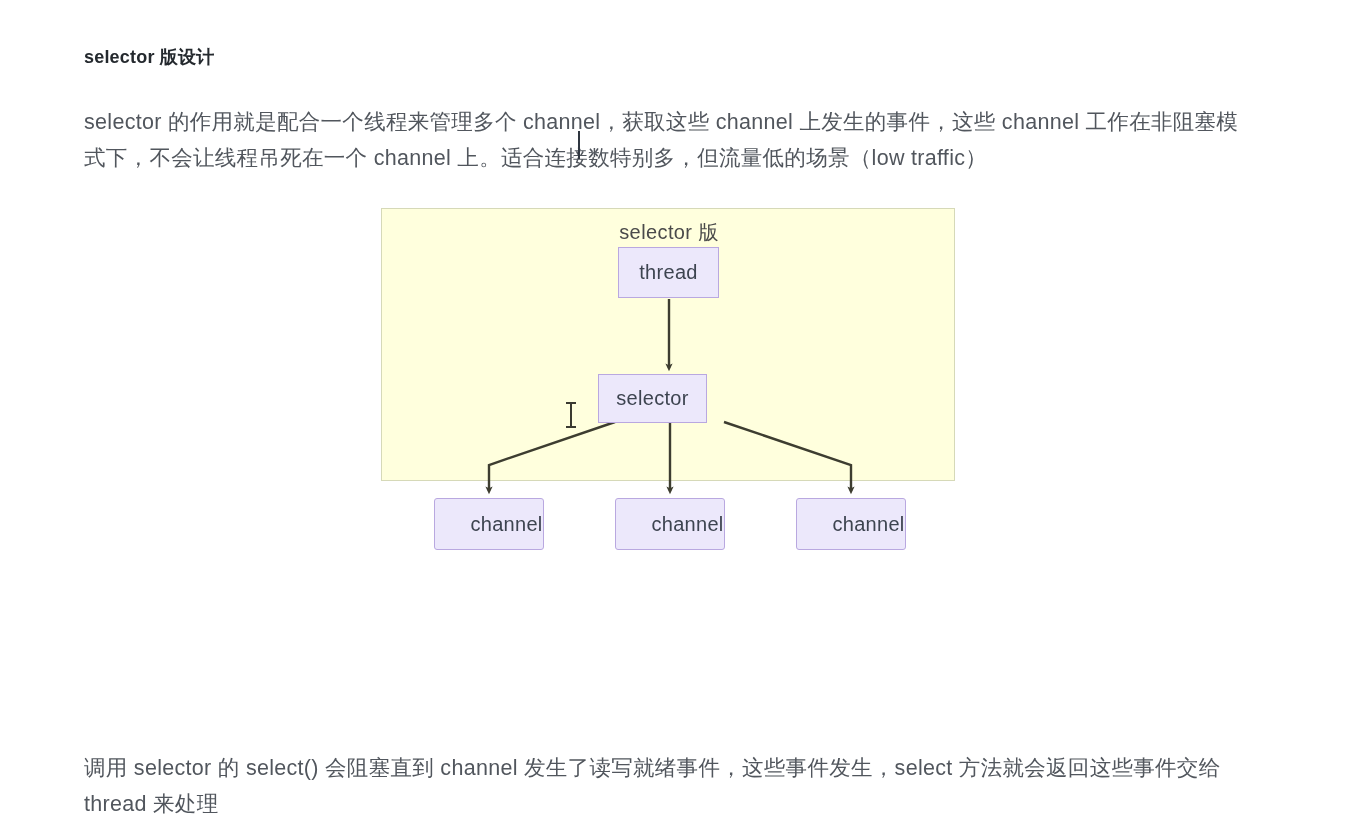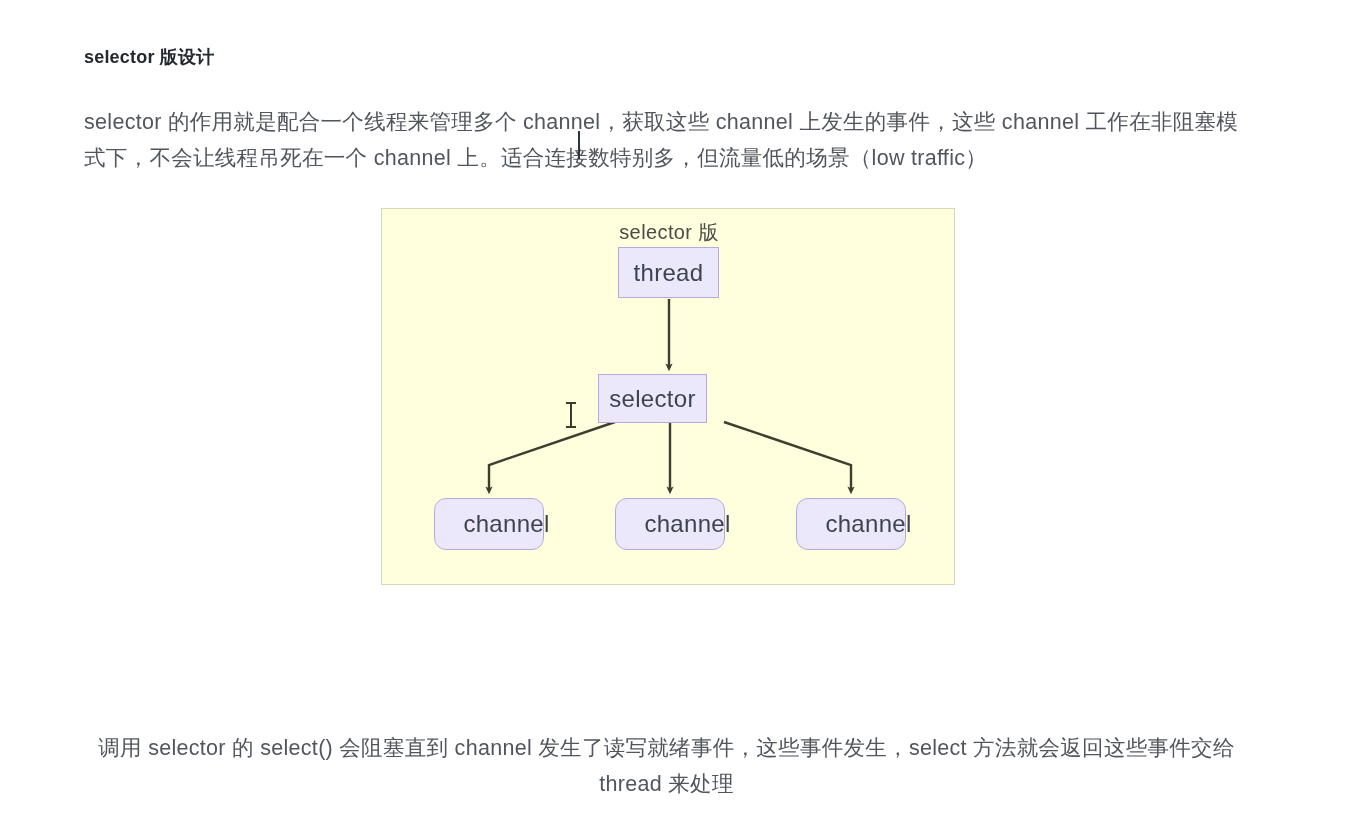--- a/index.html
+++ b/index.html
@@ -44,32 +44,31 @@
     line-height: 36px;
     letter-spacing: 0.3px;
   }
   .para-top {
     left: 84px;
     top: 82px;
     width: 1165px;
   }
   .para-bottom {
     left: 84px;
-    top: 708px;
+    top: 728px;
     width: 1165px;
-    text-align: center;
   }
 
   
   .diagram {
     position: absolute;
     left: 381px;
     top: 208px;
     width: 574px;
-    height: 377px;
+    height: 273px;
     background: #ffffdd;
     border: 1px solid #d6d9b8;
     box-sizing: border-box;
   }
   .diagram-title {
     position: absolute;
     left: 0;
     top: 10px;
     width: 574px;
     text-align: center;
@@ -81,24 +80,24 @@
   
   .node {
     position: absolute;
     background: #ece8fb;
     border: 1.5px solid #b9a8e0;
     box-sizing: border-box;
     display: flex;
     align-items: center;
     justify-content: center;
     color: #3d4450;
-    font-size: 24px;
+    font-size: 20px;
     letter-spacing: 0.3px;
   }
-  .node.rounded { border-radius: 12px; padding-left: 35px; }
+  .node.rounded { border-radius: 3px; padding-left: 35px; }
 
   .node-thread   { left: 236px; top: 38px;  width: 101px; height: 51px; }
   .node-selector { left: 216px; top: 165px; width: 109px; height: 49px; }
   .node-ch1      { left:  52px; top: 289px; width: 110px; height: 52px; }
   .node-ch2      { left: 233px; top: 289px; width: 110px; height: 52px; }
   .node-ch3      { left: 414px; top: 289px; width: 110px; height: 52px; }
 
   .edges {
     position: absolute;
     left: 0; top: 0;

